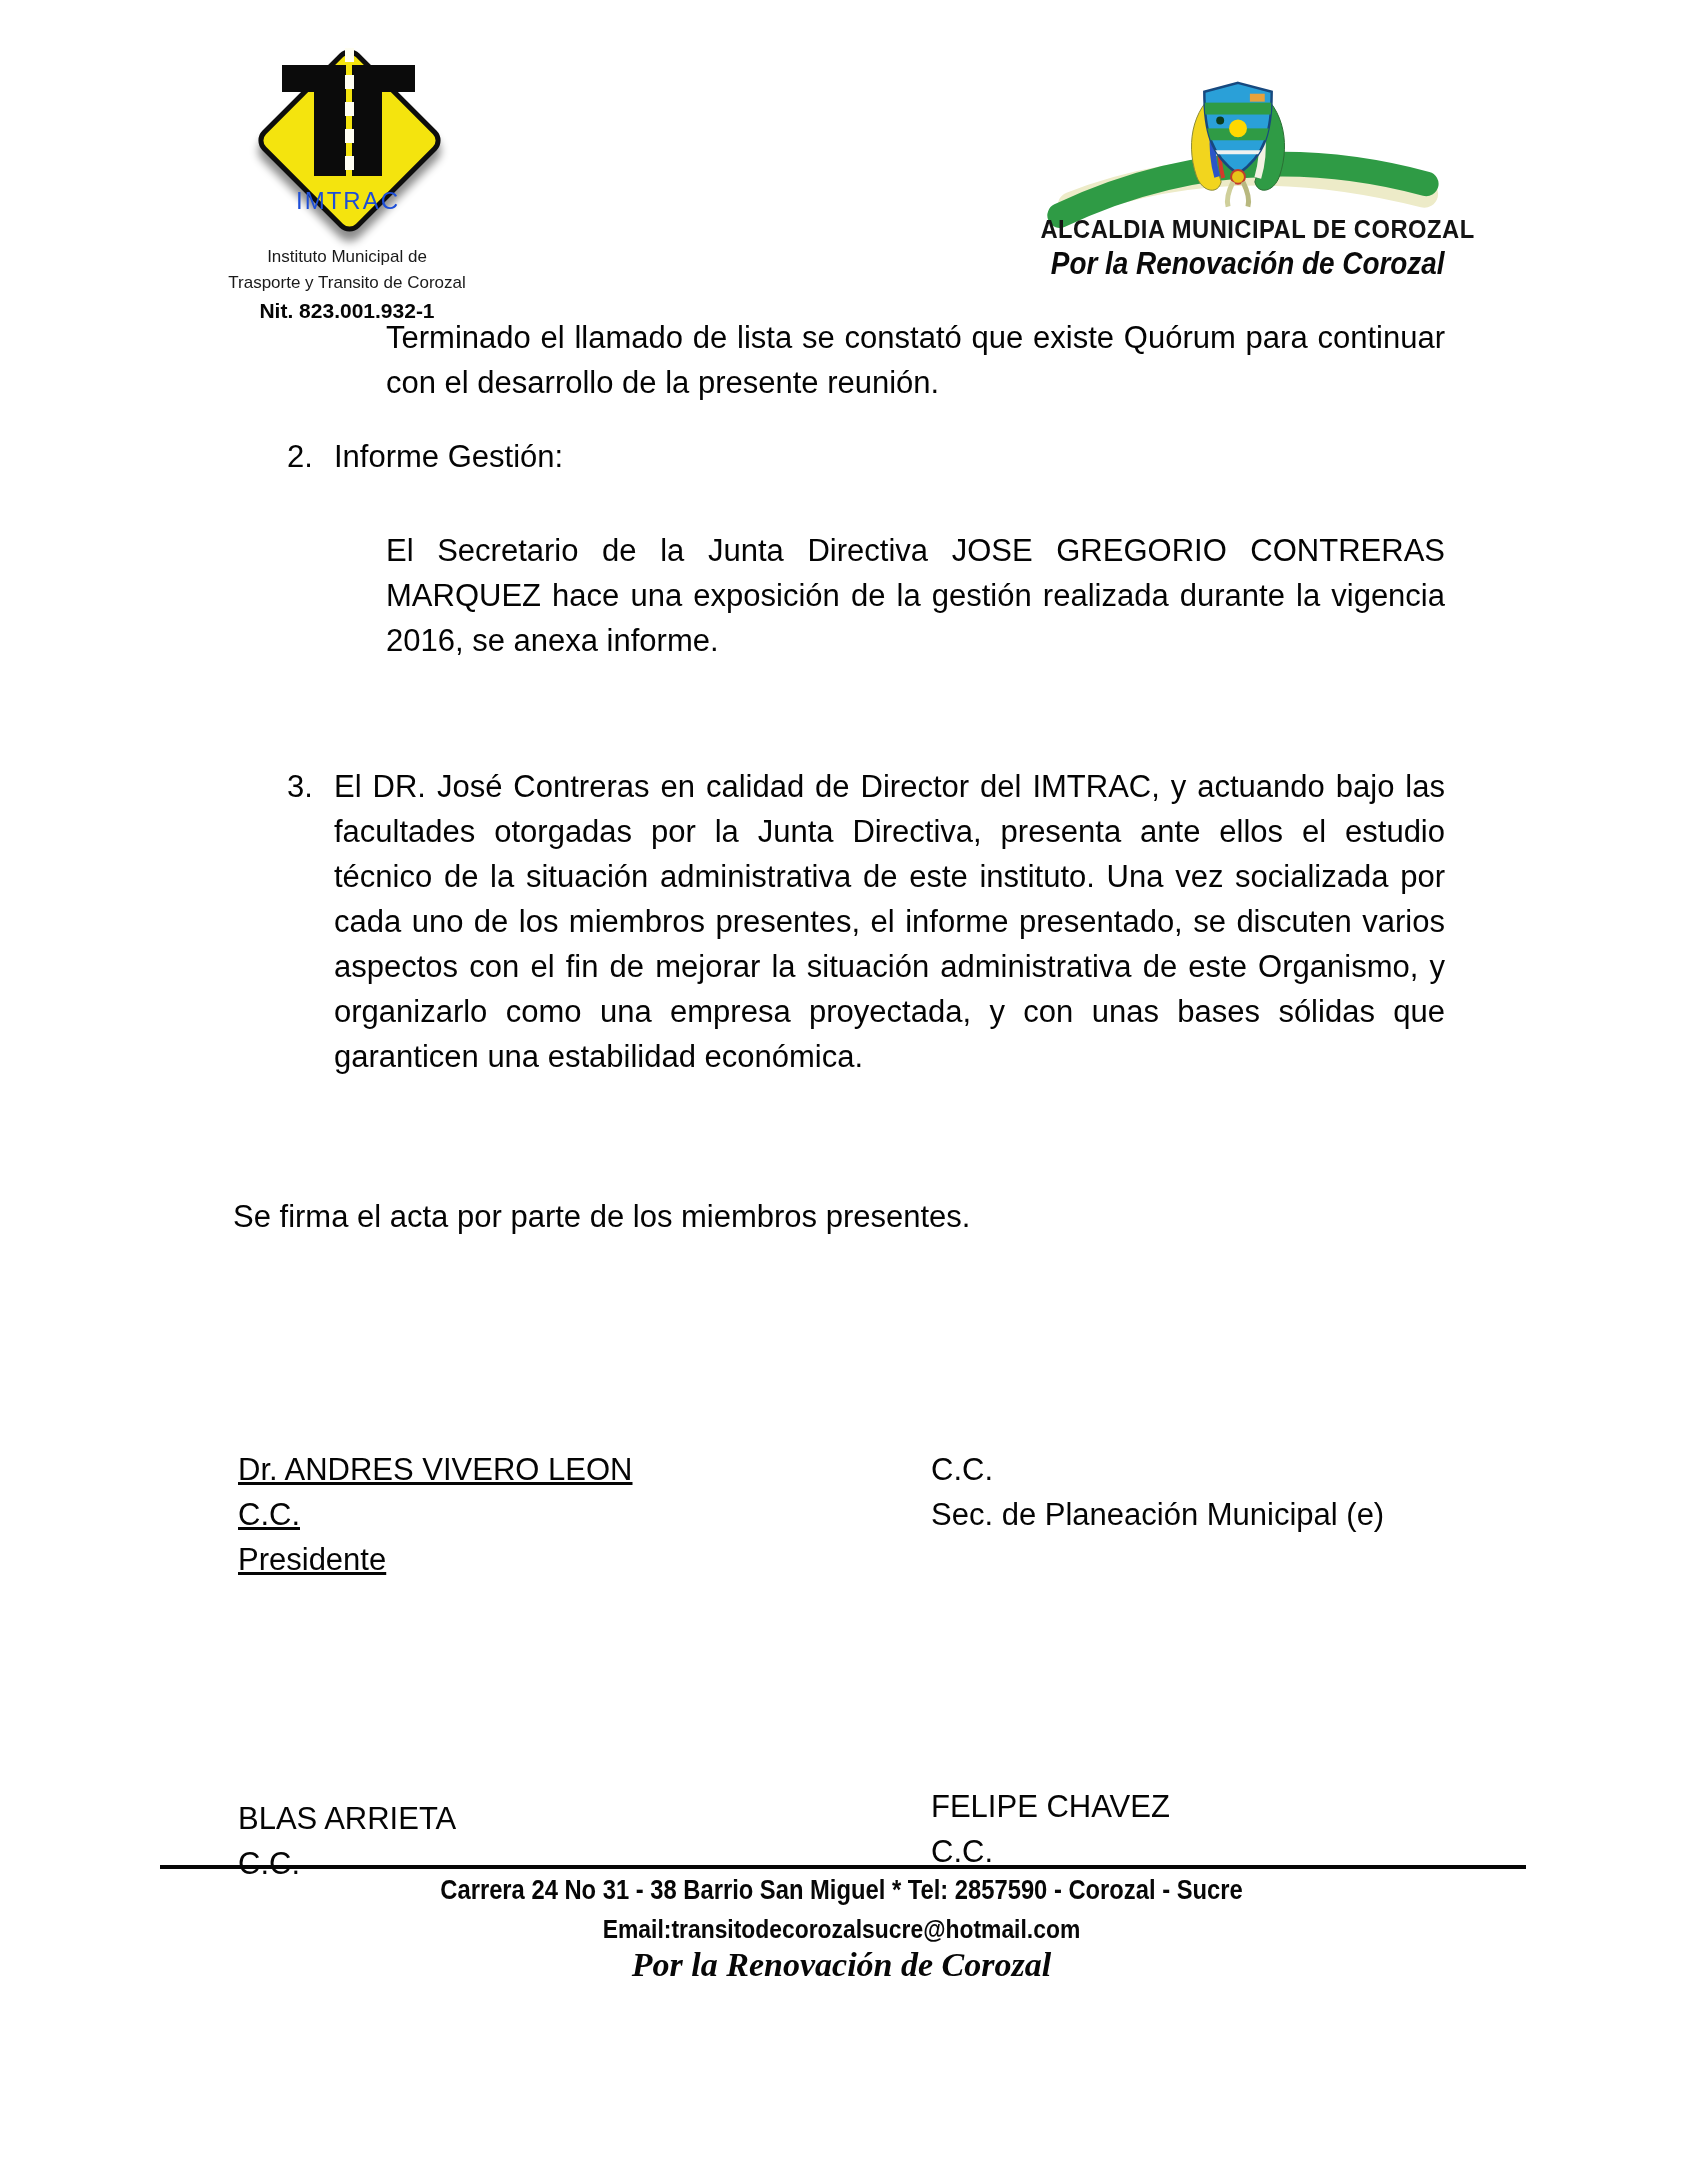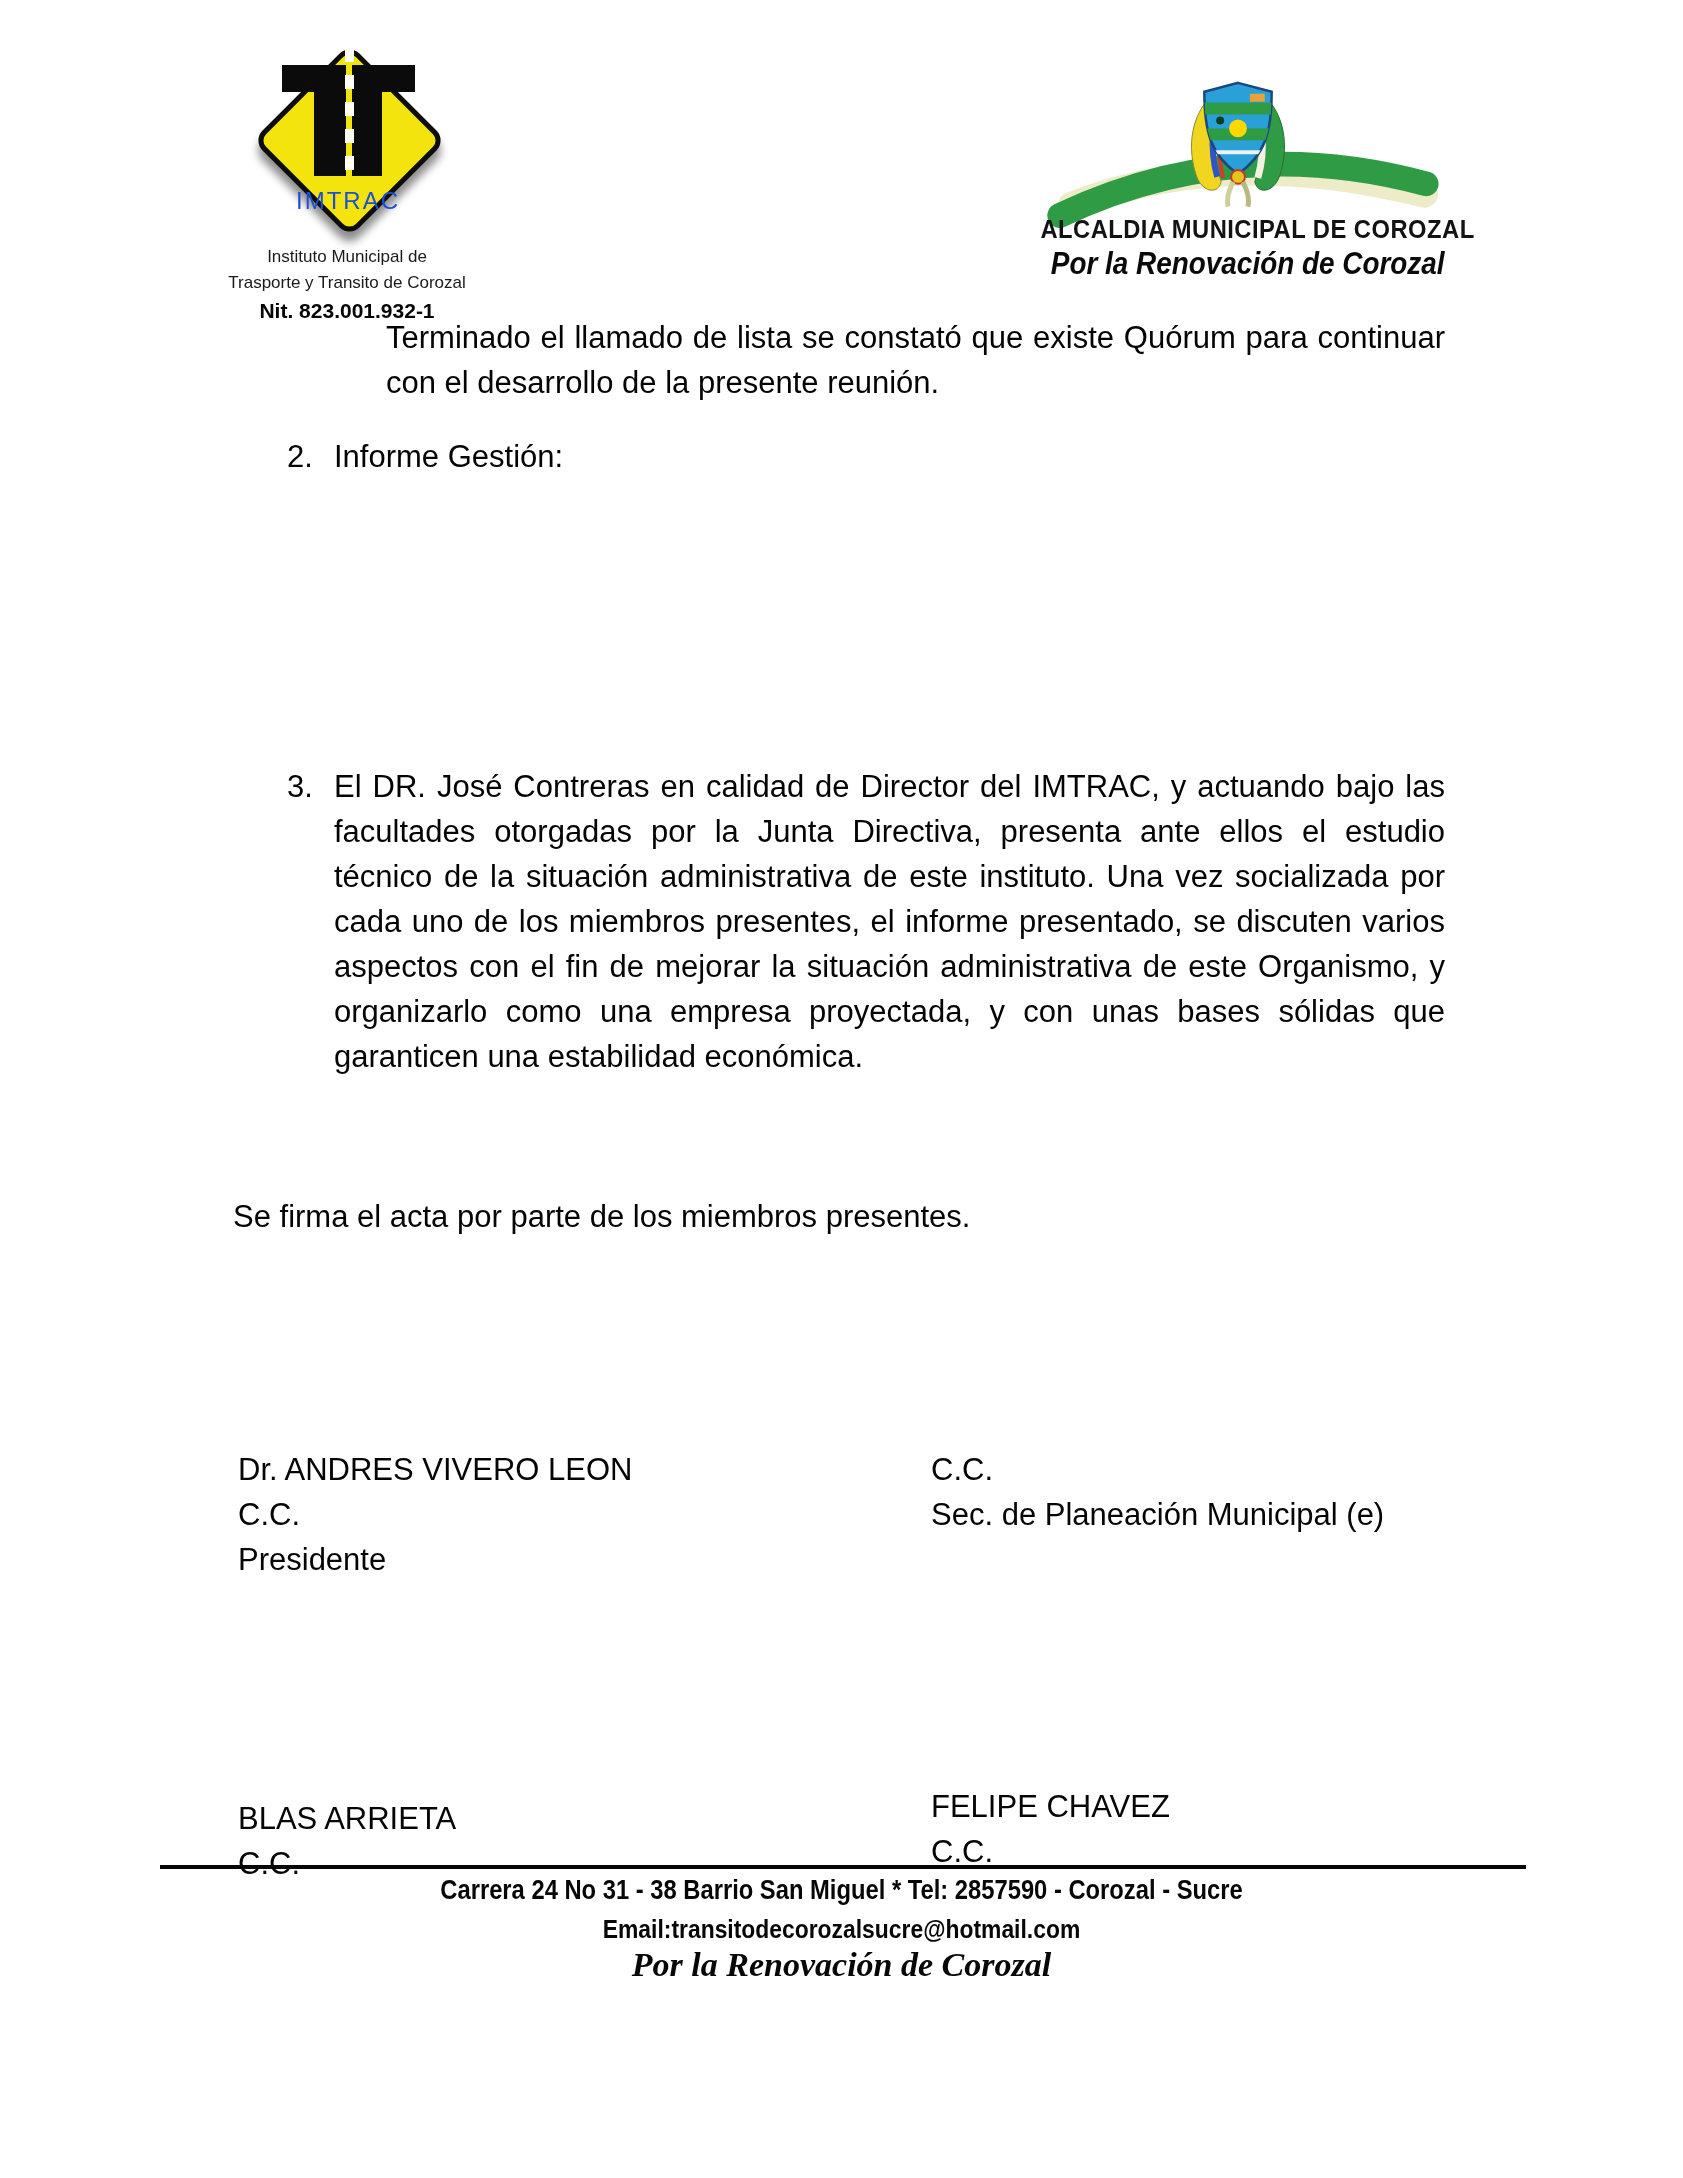--- a/index.html
+++ b/index.html
@@ -56,21 +56,21 @@
   .p1    { left:386px; top:315px;  width:1059px; }
   .item2 { left:287px; top:434px;  width:1158px; }
   .p2    { left:386px; top:528px;  width:1059px; }
   .item3 { left:287px; top:764px;  width:1158px; }
   .item3 .txt { width:1112px; }
   .closing { left:233px; top:1194px; width:1089px; }
 
   
   .sig { width:614px; }
   .sig div { font-size:31px; line-height:45px; }
-  .sig-1 { left:238px; top:1447px; }
+  .sig-1 { left:238px; top:1447px;text-decoration:underline; }
   .sig-2 { left:931px; top:1447px; }
   .sig-3 { left:238px; top:1784px;margin-top:12px; }
   .sig-4 { left:931px; top:1784px; }
 
   
   .rule { left:160px; top:1865px; width:1366px; height:4px; background:#060606; }
   .footer-line { position:absolute; left:0; width:1683px; text-align:center; font-weight:bold; color:#070707; }
   .f1 { top:1875px; font-size:27px; transform:scaleX(0.88); }
   .f2 { top:1914px; font-size:26px; transform:scaleX(0.88); }
   .f3 { top:1946px; font-size:34px; font-weight:bold; font-style:italic;
@@ -133,20 +133,21 @@
     <div class="alcaldia-slogan">Por la Renovación de Corozal</div>
   </div>
 
   <div class="abs body-text justify p1">Terminado el llamado de lista se constató que existe Quórum para continuar con el desarrollo de la presente reunión.</div>
 
   <div class="abs body-text list item2">
     <span class="num">2.</span>
     <span>Informe Gestión:</span>
   </div>
 
+  <div class="abs body-text justify p2">El Secretario de la Junta Directiva JOSE GREGORIO CONTRERAS MARQUEZ hace una exposición de la gestión realizada durante la vigencia 2016, se anexa informe.</div>
 
   <div class="abs body-text list item3">
     <span class="num">3.</span>
     <span class="txt justify">El DR. José Contreras en calidad de Director del IMTRAC, y actuando bajo las facultades otorgadas por la Junta Directiva, presenta ante ellos el estudio técnico de la situación administrativa de este instituto. Una vez socializada por cada uno de los miembros presentes, el informe presentado, se discuten varios aspectos con el fin de mejorar la situación administrativa de este Organismo, y organizarlo como una empresa proyectada, y con unas bases sólidas que garanticen una estabilidad económica.</span>
   </div>
 
   <div class="abs body-text closing">Se firma el acta por parte de los miembros presentes.</div>
 
   <div class="abs sig sig-1">
     <div>Dr. ANDRES VIVERO LEON</div>

